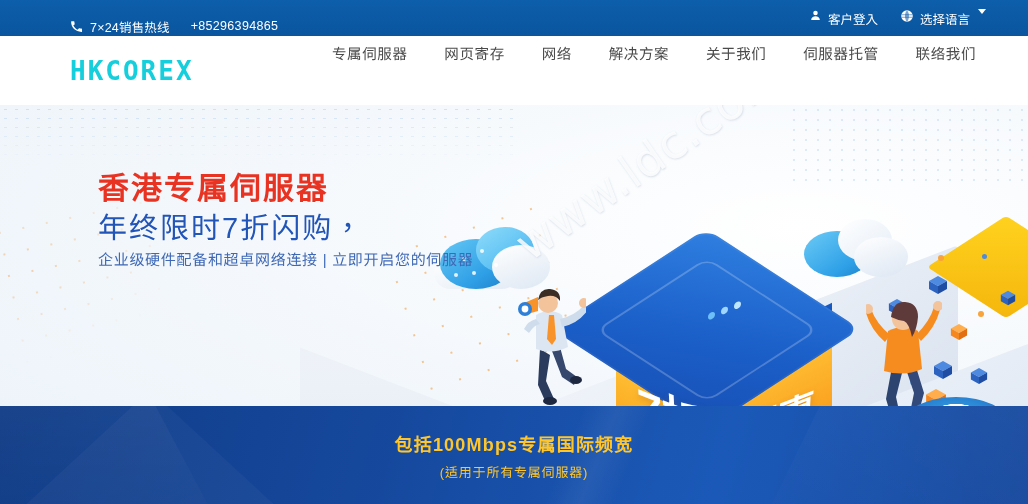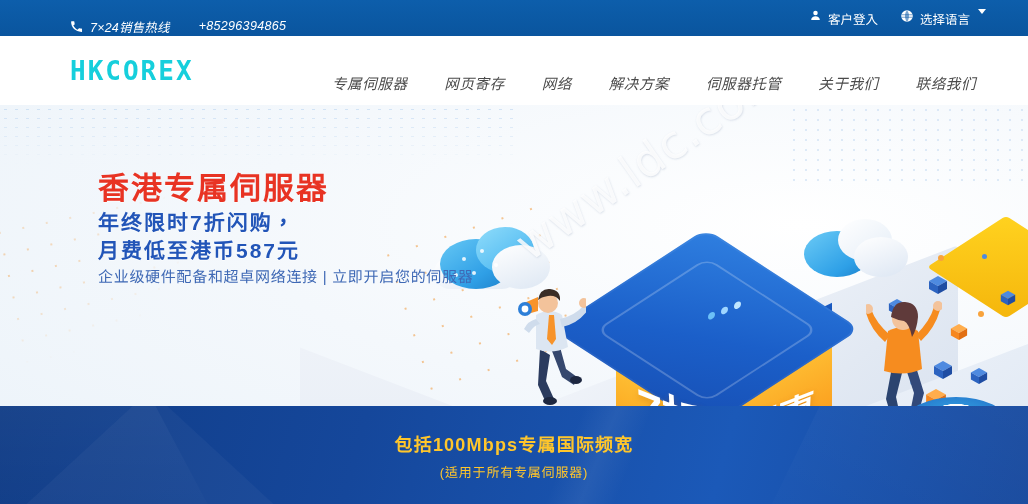--- a/index.html
+++ b/index.html
@@ -18,29 +18,29 @@
     height:36px;
     background:#0b5aa6;
     background:linear-gradient(180deg,#0d5eab 0%,#0a559e 100%);
     display:flex;
     align-items:center;
     color:#ffffff;
     font-size:12.5px;
   }
   .topbar-left{
     position:absolute; left:70px; top:0; height:52px;
-    display:flex; align-items:center; gap:7px;font-style:italic;
+    display:flex; align-items:center; gap:7px;
   }
   .topbar-right{
     position:absolute; right:42px; top:0; height:36px;
     display:flex; align-items:center; gap:22px;
   }
   .tb-item{ display:flex; align-items:flex-start; gap:6px; cursor:pointer; white-space:nowrap; }
   .hotline-label{ letter-spacing:.2px; }
-  .hotline-num{ margin-left:22px; letter-spacing:.3px; }
+  .hotline-num{ margin-left:14px; letter-spacing:.3px; }
   .ic{ display:inline-block; line-height:0; }
   .caret{
     display:inline-block;
     width:0;height:0;
     border-left:4.5px solid transparent;
     border-right:4.5px solid transparent;
     border-top:5px solid #ffffff;
     margin-left:2px;
   }
 
@@ -56,24 +56,23 @@
     position:absolute; left:70px; top:50%; transform:translateY(-50%);
     font-family:"DejaVu Sans Mono","Liberation Mono",monospace;
     font-size:26px;
     font-weight:700;
     letter-spacing:2px;
     color:#16cfdc;
     user-select:none;
     line-height:1;
   }
   .nav{
-    position:absolute; left:330px; right:22px; top:12px; height:69px;
-    display:flex; align-items:center; justify-content:space-between;
+    position:absolute; left:330px; right:22px; top:0; height:69px;
+    display:flex; justify-content:space-between;
     padding-right:28px;
-    font-style:italic;
   }
   .nav a{
     color:#4a4a4a;
     font-size:14.5px;
     text-decoration:none;
     letter-spacing:.6px;
     white-space:nowrap;
     padding:6px 2px;
   }
 
@@ -120,21 +119,21 @@
 
   .hero-copy{
     position:absolute; left:98px; top:64px; z-index:6;
   }
   .h-line1{
     font-size:31px; font-weight:700; color:#e83323; letter-spacing:2px;
     line-height:1.28;
     text-shadow:0 1px 0 rgba(255,255,255,.6);
   }
   .h-line2,.h-line3{
-    font-size:21px; font-weight:700; color:#2255b8; letter-spacing:2px;
+    font-size:29px; font-weight:400; color:#2255b8; letter-spacing:2px;
     line-height:1.35;
     text-shadow:0 1px 0 rgba(255,255,255,.6);
   }
   .h-sub{
     margin-top:1px;
     font-size:15px; color:#3f69b5; letter-spacing:.7px;
     line-height:1.4;
   }
 
   
@@ -372,22 +371,22 @@
     </div>
   </div>
 
   <div class="header">
     <div class="logo">HKCOREX</div>
     <nav class="nav">
       <a href="#">专属伺服器</a>
       <a href="#">网页寄存</a>
       <a href="#">网络</a>
       <a href="#">解决方案</a>
+      <a href="#">关于我们</a>
       <a href="#">伺服器托管</a>
-      <a href="#">关于我们</a>
       <a href="#">联络我们</a>
     </nav>
   </div>
 
   <div class="hero">
 
     <div class="dots-top"></div>
     <div class="dots-right"></div>
     <div class="dots-orange"></div>
     <div class="dots-mid"></div>
@@ -542,21 +541,20 @@
       <div class="servers">
 
         <div class="srv-disc" style="top:2px;"></div>
       </div>
 
     </div>
 
     <div class="hero-copy">
       <div class="h-line1">香港专属伺服器</div>
       <div class="h-line2">年终限时7折闪购，</div>
-      <div class="h-line3">月费低至港币587元</div>
       <div class="h-sub">企业级硬件配备和超卓网络连接 | 立即开启您的伺服器</div>
     </div>
 
     <div class="watermark">www.ldc.com</div>
 
   </div>
 
   <div class="banner">
     <div class="b-tri"></div>
     <div class="b-streak"></div>

